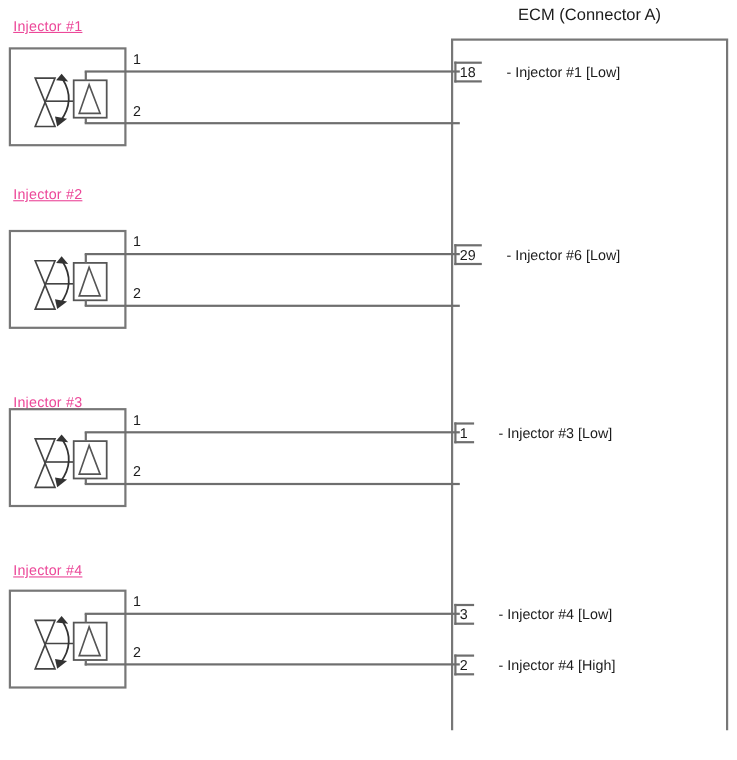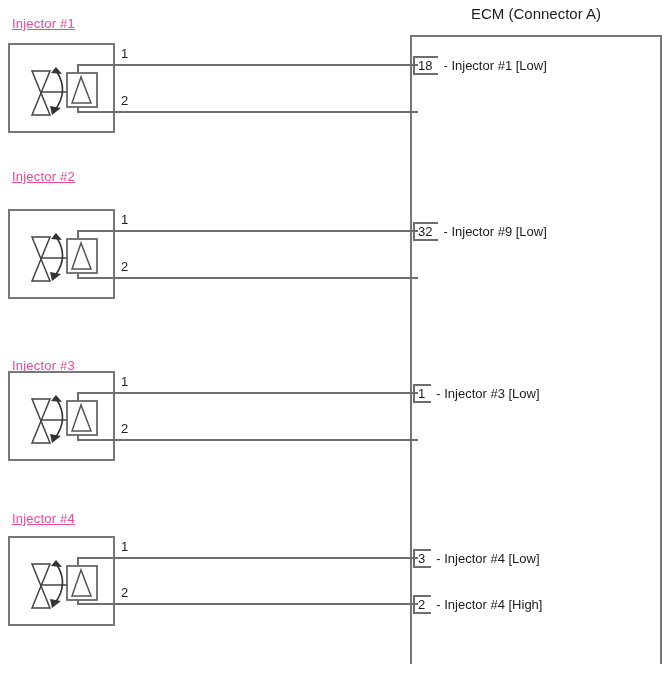--- a/index.html
+++ b/index.html
@@ -17,21 +17,21 @@
     position:absolute;left:121px;font-size:13px;line-height:14px;color:#1c1c1c;
   }
   .pin-row{
     position:absolute;left:413px;height:18px;display:flex;align-items:center;
     white-space:nowrap;
   }
   .pin-box{
     display:inline-block;border:2px solid #6e6e6e;border-right:none;
     font-size:13px;line-height:13px;padding:1px 6px 1px 3px;color:#1c1c1c;
   }
-  .pin-label{font-size:13px;color:#1c1c1c;margin-left:5px;}
+  .pin-label{font-size:13px;color:#1c1c1c;margin-left:22px;}
   .ecm-box{
     position:absolute;left:410px;top:35px;width:252px;height:646px;
     border:2px solid #777;box-sizing:border-box;background:transparent;
   }
   .ecm-title{
     position:absolute;left:410px;top:5px;width:252px;text-align:center;
     font-size:15px;line-height:17px;color:#1c1c1c;white-space:nowrap;
   }
 </style>
 </head>
@@ -77,22 +77,22 @@
     <rect x="59" y="30" width="30" height="34" fill="none" stroke="#555" stroke-width="1.6"></rect>
     <polygon points="73,34 64,60 83,60" fill="none" stroke="#555" stroke-width="1.5"></polygon>
     <line x1="70" y1="22" x2="70" y2="30" stroke="#6e6e6e" stroke-width="2"></line>
     <line x1="70" y1="64" x2="70" y2="69" stroke="#6e6e6e" stroke-width="2"></line>
   </svg>
   <div class="wire" style="top:230px"></div>
   <div class="wire" style="top:277px"></div>
   <div class="term" style="top:213px">1</div>
   <div class="term" style="top:260px">2</div>
   <div class="pin-row" style="top:222px">
-    <span class="pin-box">32</span>
-    <span class="pin-label">- Injector #9 [Low]</span>
+    <span class="pin-box">29</span>
+    <span class="pin-label">- Injector #6 [Low]</span>
   </div>
 
   <div class="inj-title" style="top:357px">Injector #3</div>
   <svg class="inj-sym" style="top:371px" width="107" height="90" viewBox="0 0 107 90">
     <rect x="1" y="1" width="105" height="88" fill="none" stroke="#777" stroke-width="2"></rect>
     <polygon points="24,28 42,28 33,50" fill="none" stroke="#444" stroke-width="1.5"></polygon>
     <polygon points="33,50 24,72 42,72" fill="none" stroke="#444" stroke-width="1.5"></polygon>
     <line x1="33" y1="49" x2="59" y2="49" stroke="#444" stroke-width="1.5"></line>
     <path d="M 49,29 Q 61,48 47,67" fill="none" stroke="#333" stroke-width="1.6"></path>
     <polygon points="48,24 54,31 43,30" fill="#333"></polygon>

